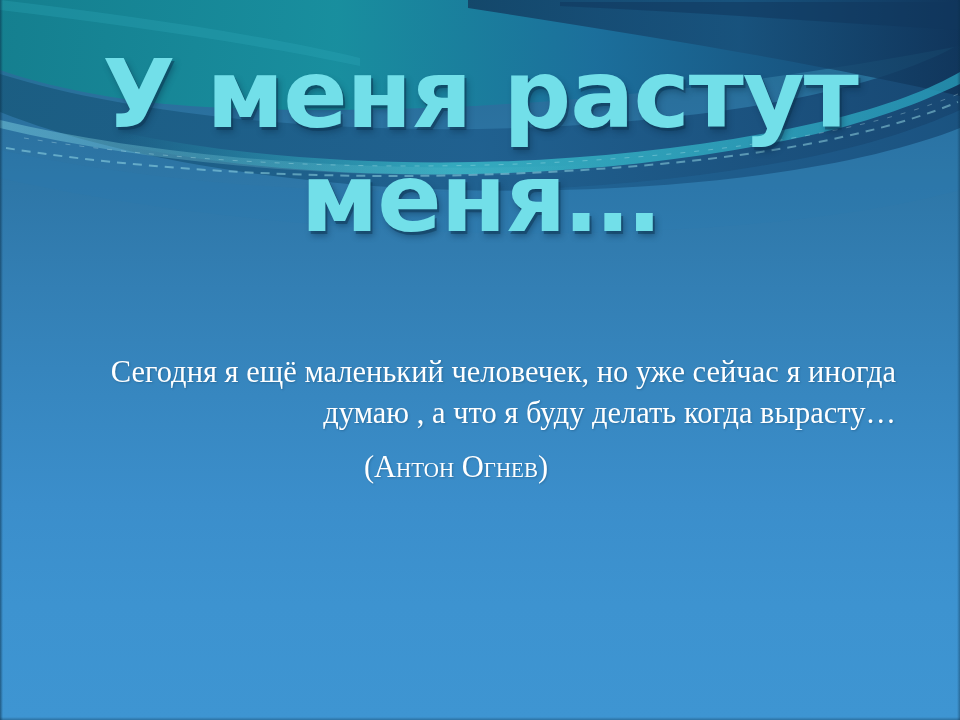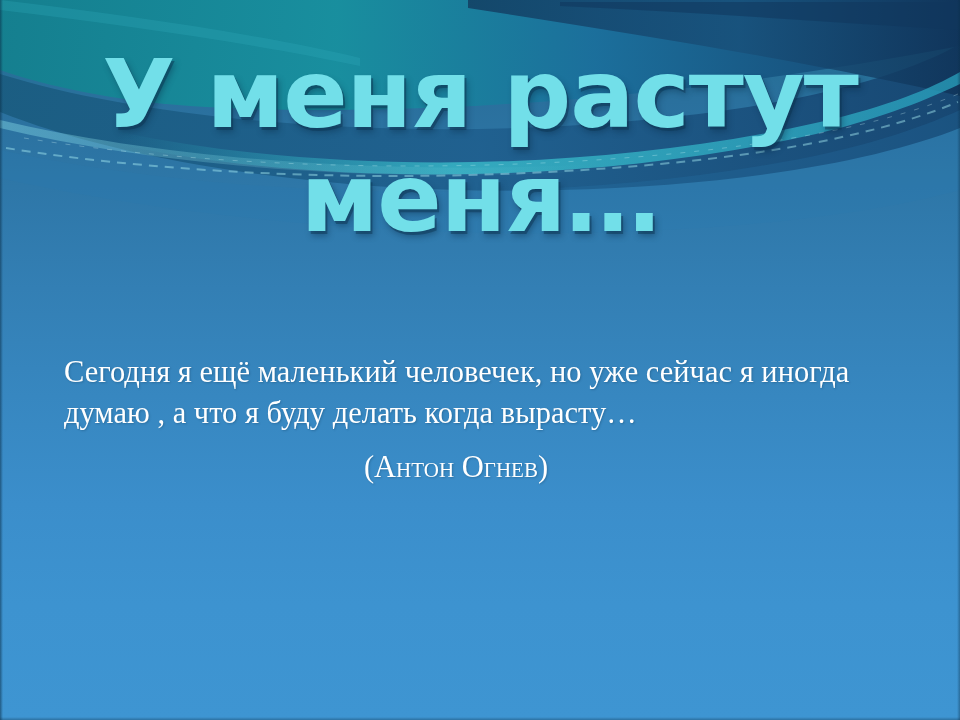--- a/index.html
+++ b/index.html
@@ -93,21 +93,21 @@
   
   .body-block {
     position: absolute;
     left: 64px;
     top: 352px;
     width: 832px;
     z-index: 5;
   }
   .body-par {
     margin: 0;
-    text-align: left;
+    text-align: right;
     color: #ffffff;
     font-size: 30.5px;
     line-height: 41px;
     font-family: "Liberation Serif", "DejaVu Serif", serif;
     text-shadow: 1px 1px 2px rgba(15,55,85,.30);
     white-space: pre-wrap;
   }
   .attrib {
     margin: 14px 0 0 0;
     text-align: center;

